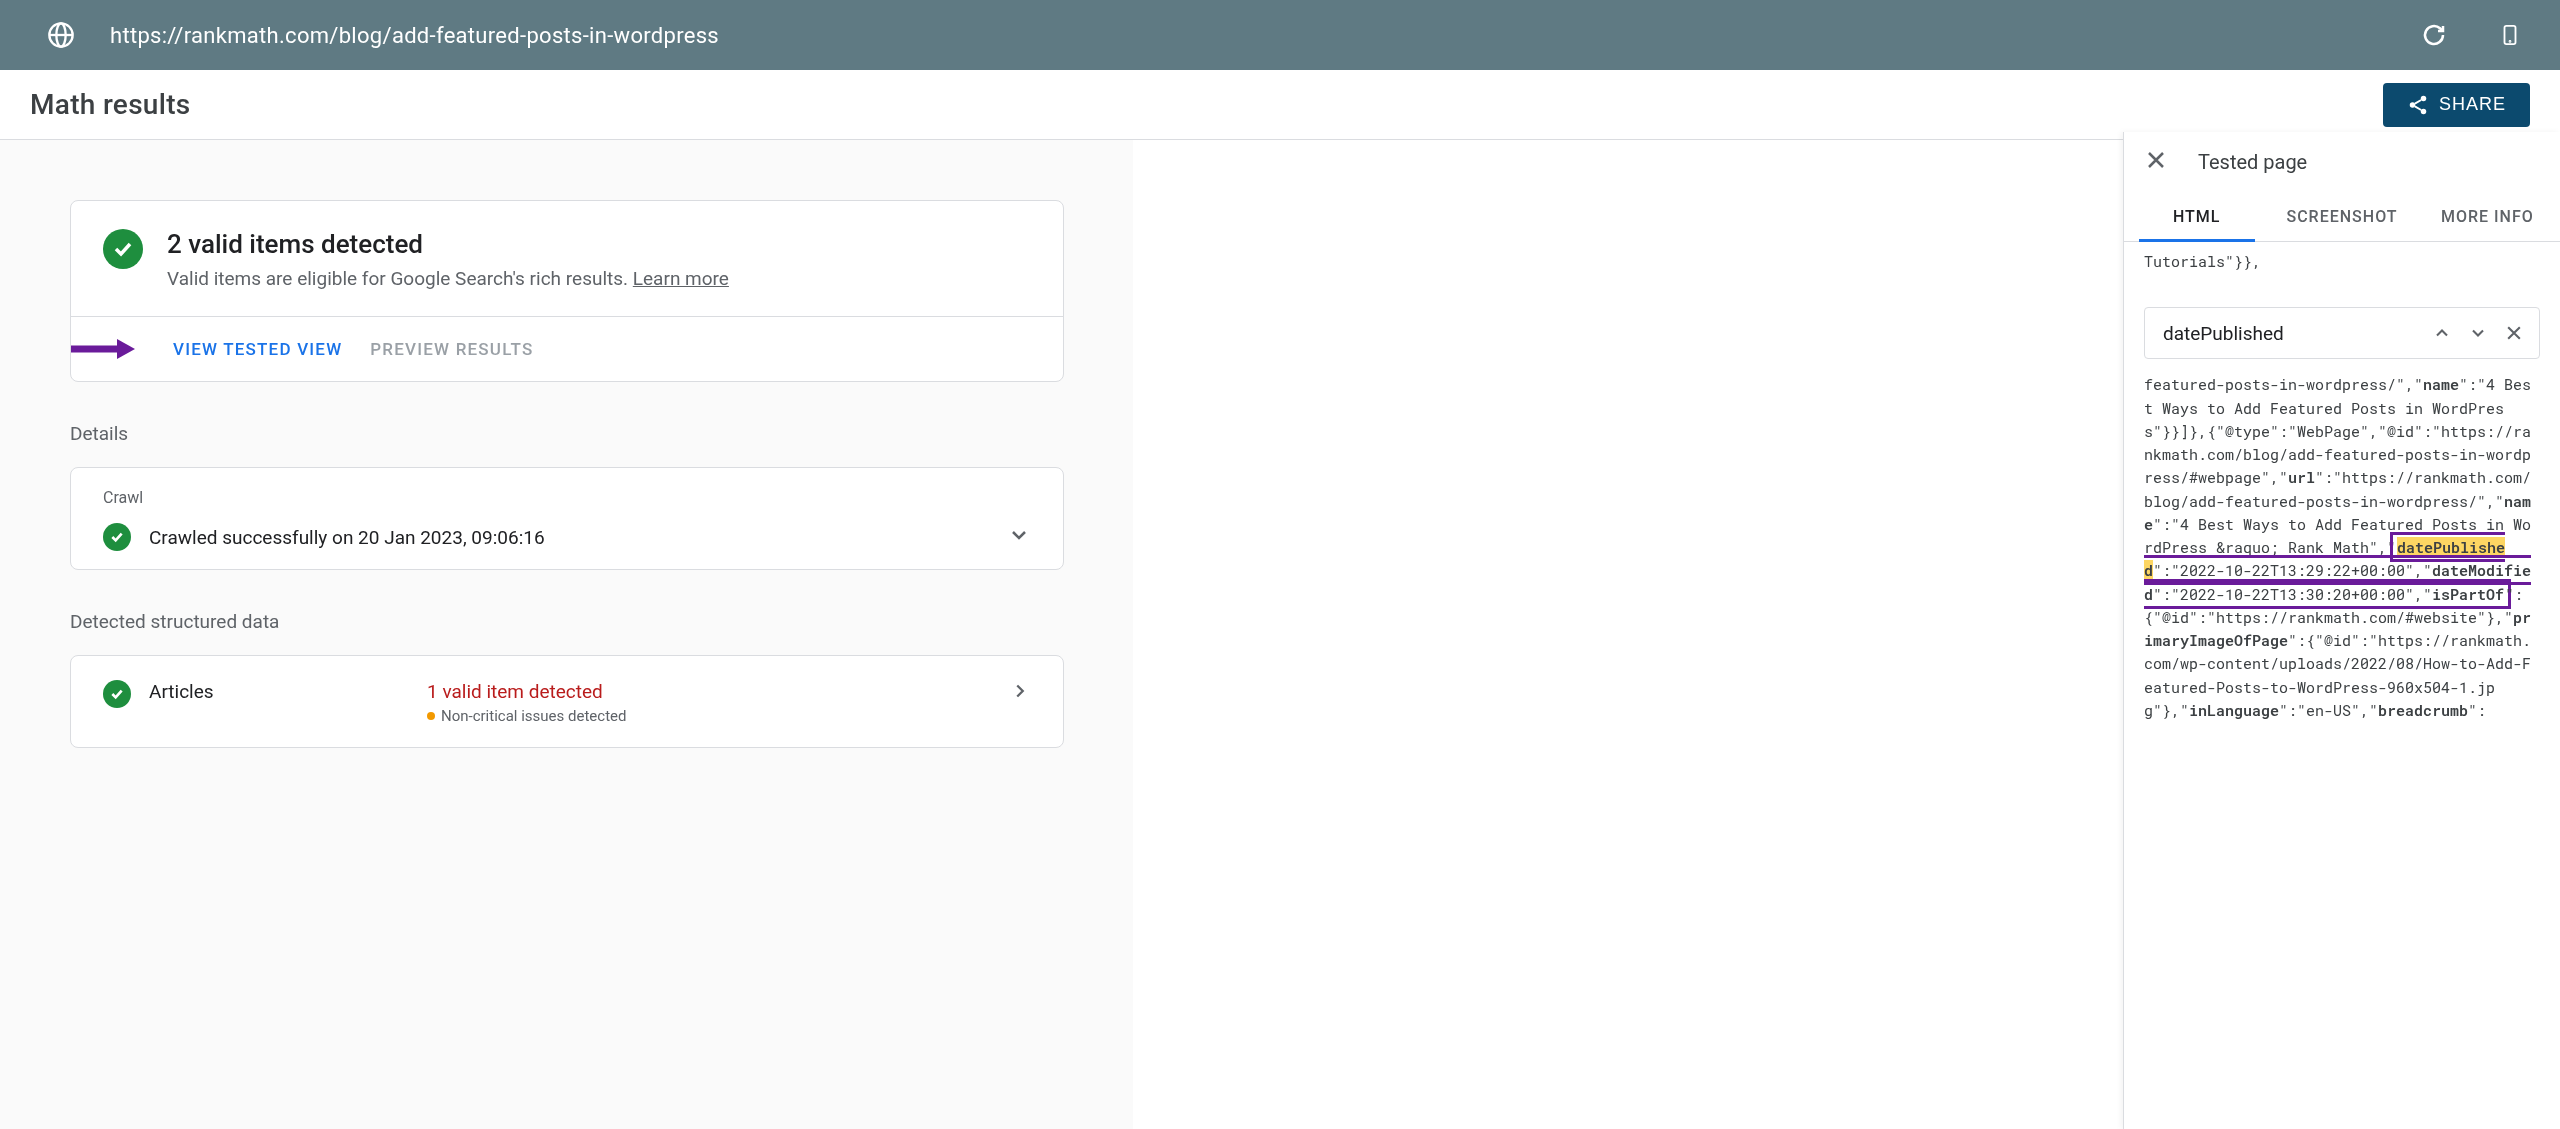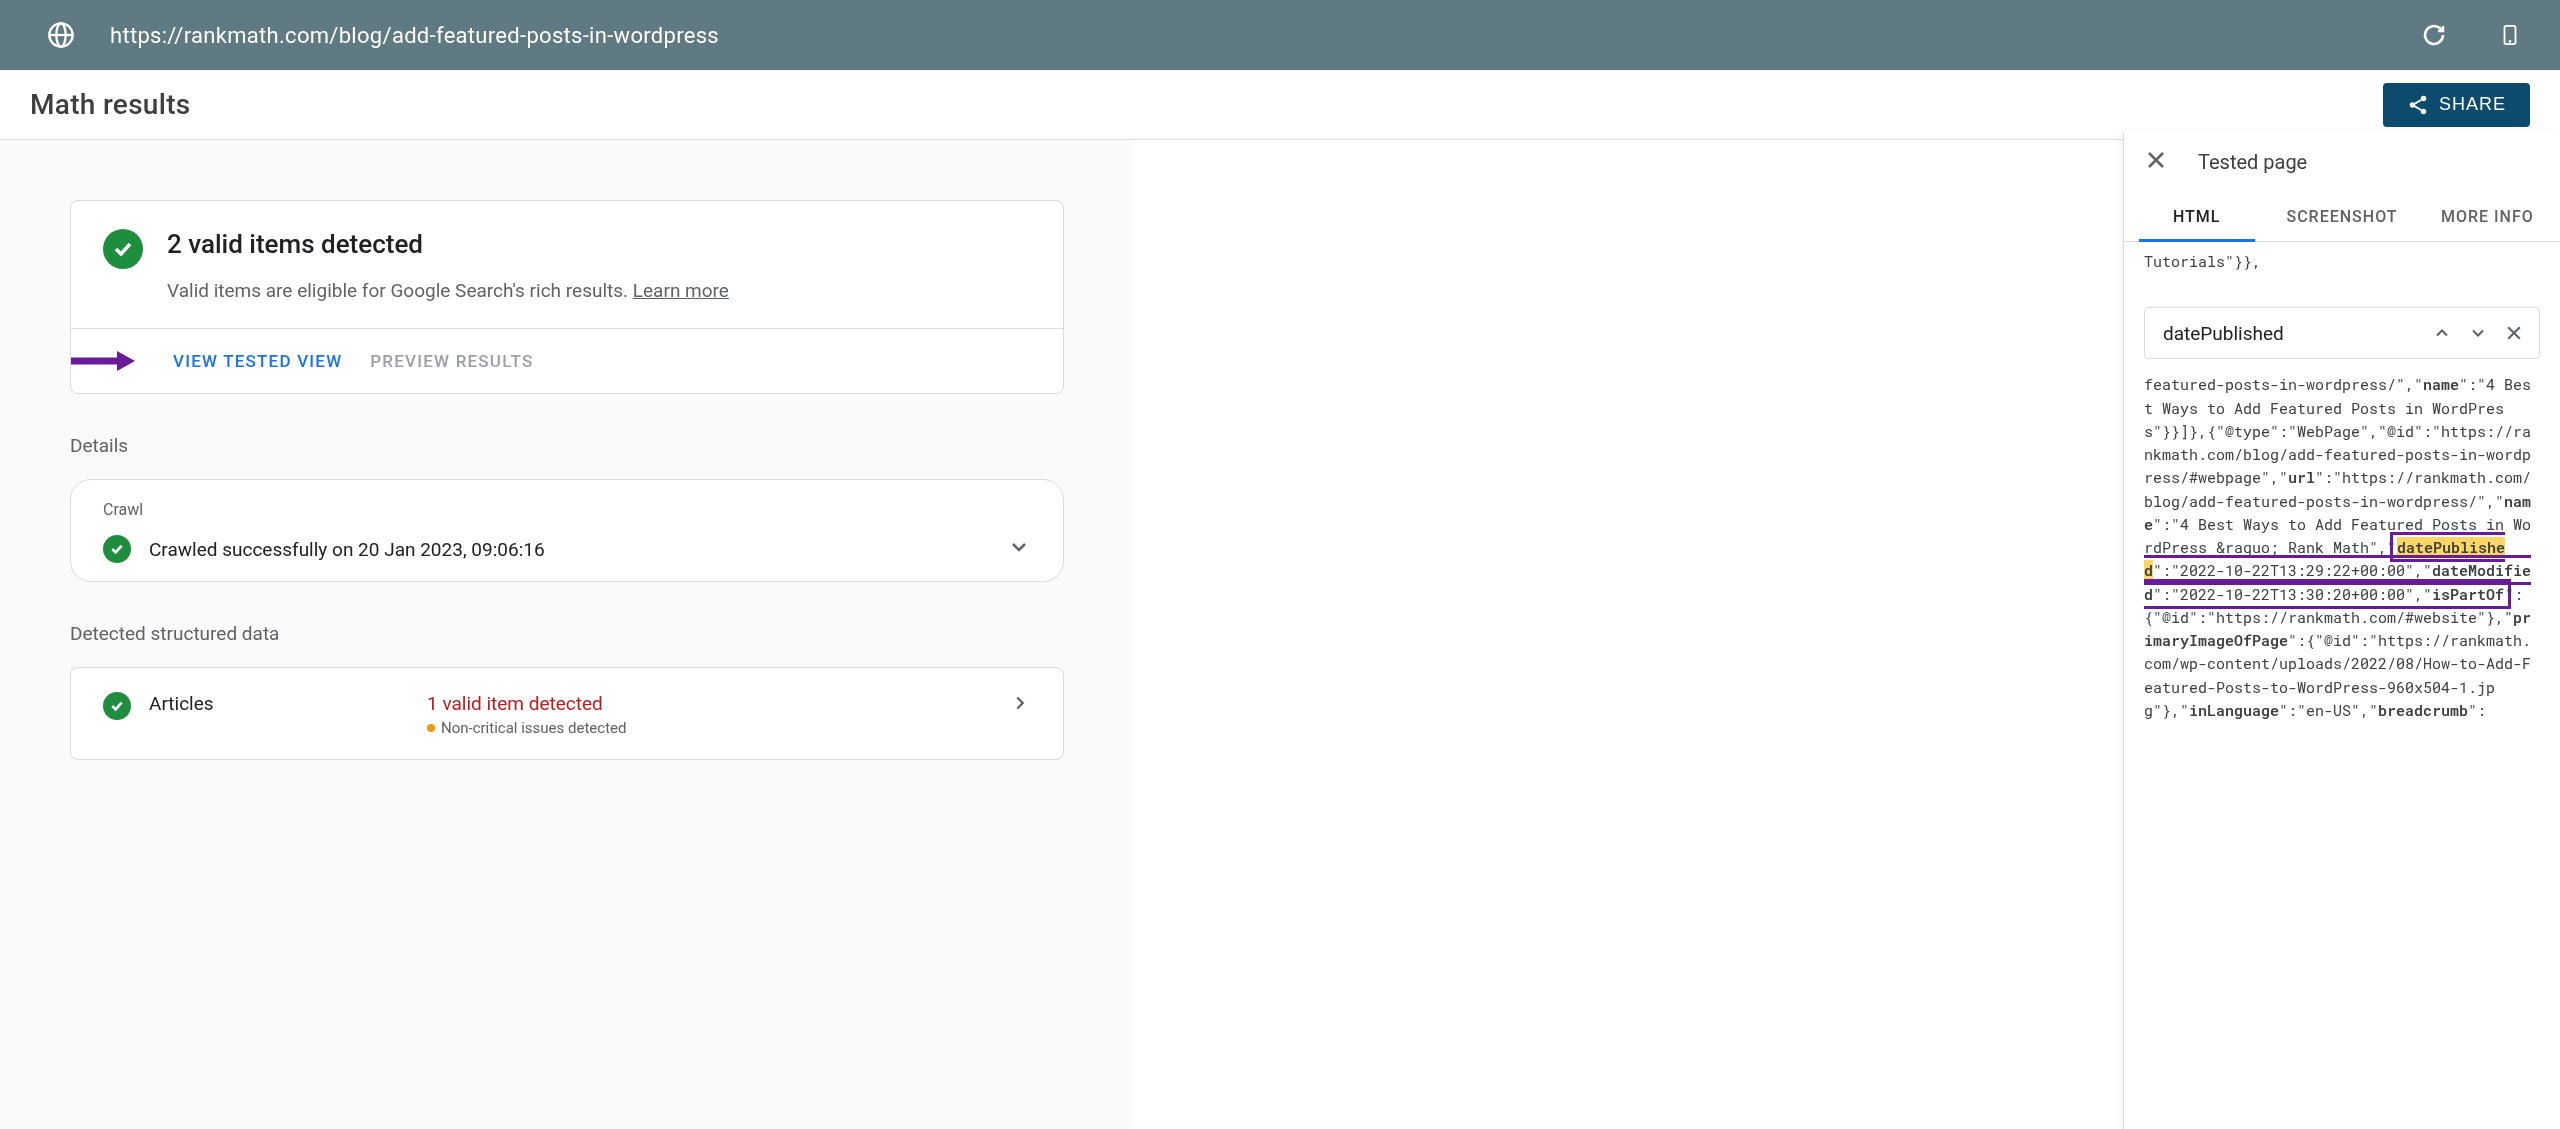--- a/index.html
+++ b/index.html
@@ -68,21 +68,21 @@
   width: 994px;
 }
 .summary-card { padding: 0; }
 .summary-top { display: flex; padding: 28px 32px 26px 32px; border-bottom: 1px solid #dadce0; gap: 24px; align-items: flex-start;}
 .check-circle {
   width: 40px; height: 40px; border-radius: 50%;
   background: #1e8e3e; display:flex; align-items:center; justify-content:center;
   flex-shrink: 0;
 }
 .check-circle svg { width: 24px; height: 24px; }
-.summary-text .headline { font-size: 26px; font-weight: 500; color: #202124; margin-bottom: 20px;}
+.summary-text .headline { font-size: 26px; font-weight: 500; color: #202124; margin-bottom: 8px;}
 .summary-text .subline { font-size: 19px; color: #5f6368; }
 .summary-text .learn-more { color: #5f6368; text-decoration: underline; cursor:pointer;}
 .summary-actions { display: flex; padding: 22px 32px; gap: 28px; align-items: center; position: relative;}
 .arrow-annotation {
   position: absolute;
   left: -2px;
   top: 50%;
   transform: translateY(-50%);
   pointer-events: none;
 }
@@ -92,21 +92,21 @@
   letter-spacing: 1.2px;
   color: #1a73e8;
   cursor: pointer;
 }
 .action-link.disabled { color: #9aa0a6; }
 .section-label {
   font-size: 19px;
   color: #5f6368;
   margin: 0 0 22px 70px;
 }
-.crawl-card { padding: 20px 32px 18px 32px; border-radius: 21px; }
+.crawl-card { padding: 20px 32px 18px 32px; }
 .crawl-label { font-size: 16px; color: #5f6368; margin-bottom: 16px;}
 .crawl-row { display: flex; align-items: center; gap: 18px; }
 .check-small {
   width: 28px; height: 28px; border-radius: 50%;
   background: #1e8e3e; display:flex; align-items:center; justify-content:center;
 }
 .check-small svg { width: 16px; height: 16px; }
 .crawl-text { font-size: 19px; color: #202124; flex: 1;}
 .expand-icon { color: #5f6368; }
 .structured-card { padding: 24px 32px 22px 32px; display:flex; align-items:flex-start; gap: 18px;}

